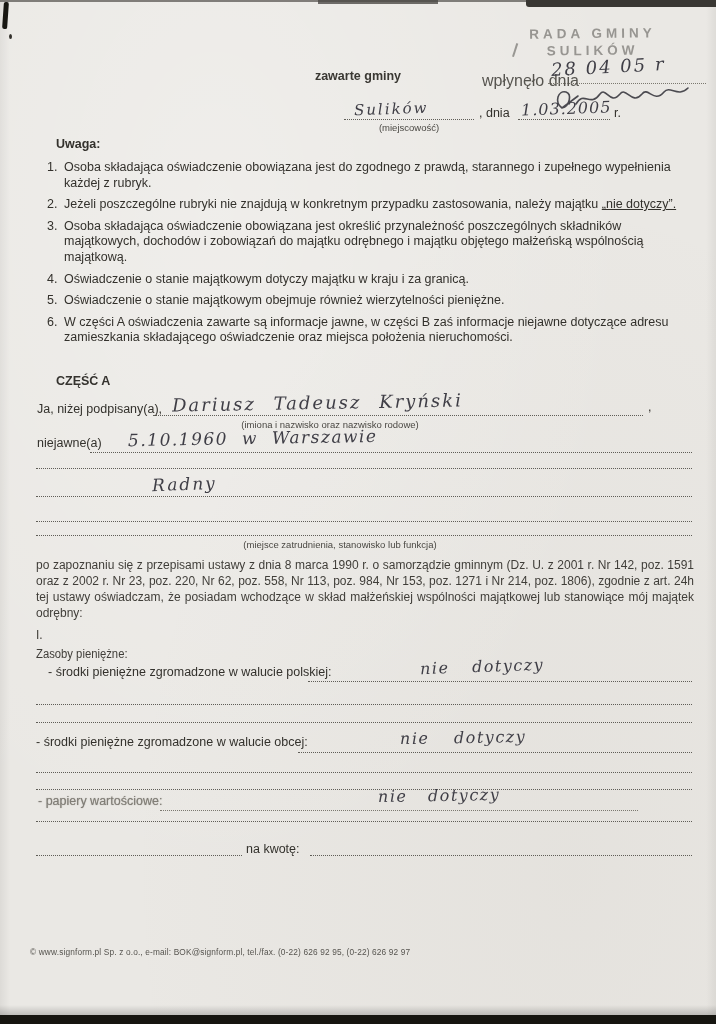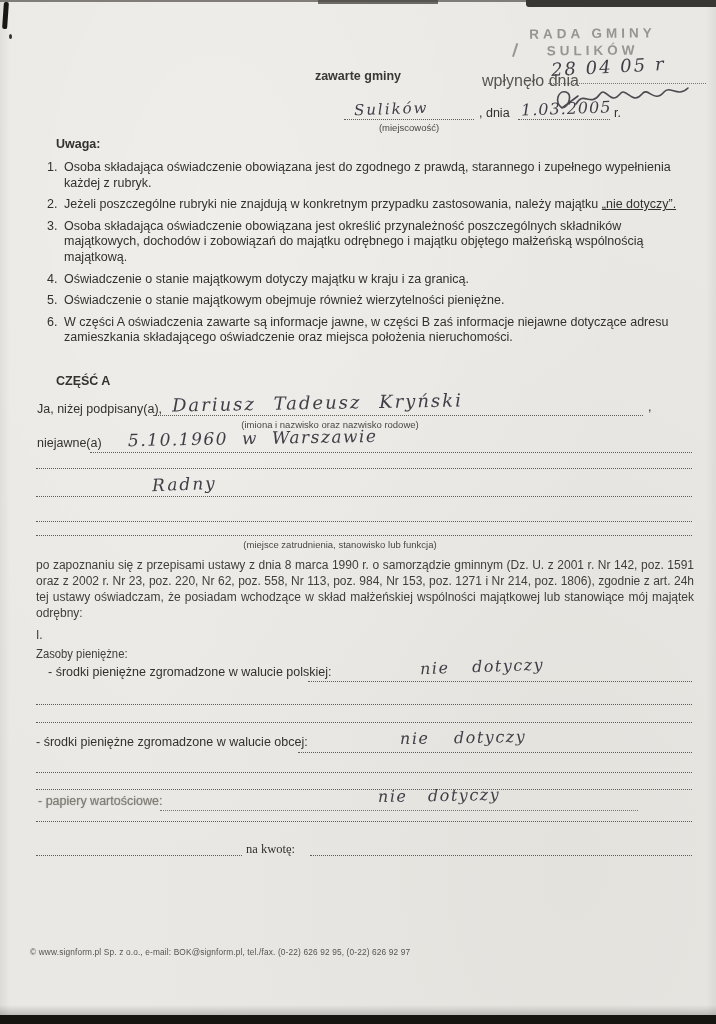--- a/index.html
+++ b/index.html
@@ -153,20 +153,20 @@
   <div class="abs hand" style="left:400px;top:728px;font-size:16px;word-spacing:18px;letter-spacing:1.5px;transform:rotate(-1deg);">nie dotyczy</div>
   <div class="rule" style="left:36px;top:772px;width:656px;"></div>
 
   <div class="rule" style="left:36px;top:789px;width:656px;"></div>
   <div class="abs body-txt faded" style="left:38px;top:794px;">- papiery wartościowe:</div>
   <div class="rule soft" style="left:160px;top:810px;width:478px;"></div>
   <div class="abs hand" style="left:378px;top:786px;font-size:16px;word-spacing:14px;letter-spacing:1.5px;transform:rotate(-1deg);">nie dotyczy</div>
   <div class="rule" style="left:36px;top:821px;width:656px;"></div>
 
   <div class="rule" style="left:36px;top:855px;width:206px;"></div>
-  <div class="abs body-txt" style="left:246px;top:842px;font-family:Liberation Serif, serif;">na kwotę:</div>
+  <div class="abs body-txt" style="left:246px;top:842px;">na kwotę:</div>
   <div class="rule" style="left:310px;top:855px;width:382px;"></div>
 
   <footer class="abs credits" style="left:30px;top:947px;">© www.signform.pl Sp. z o.o., e-mail: BOK@signform.pl, tel./fax. (0-22) 626 92 95, (0-22) 626 92 97</footer>
 
   <div class="bottom-shade"></div>
   <div class="bottom-band"></div>
 </div>
 
 </body></html>

